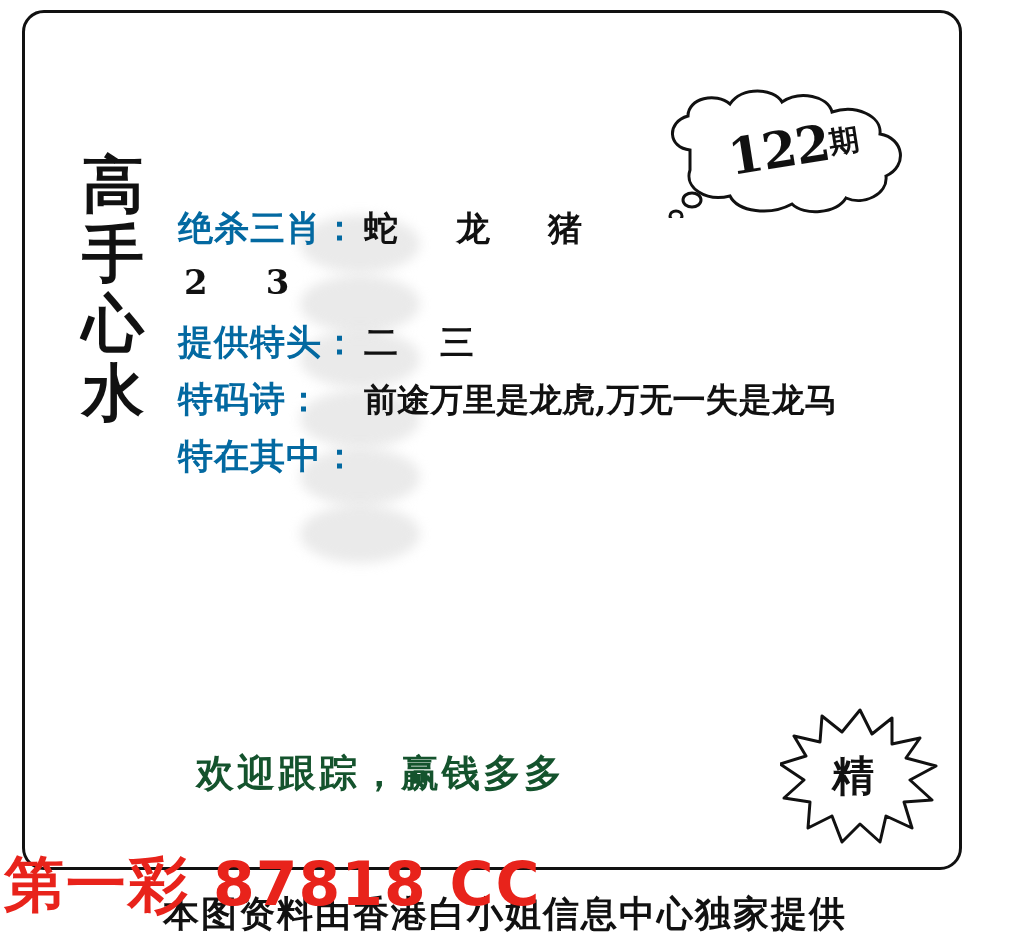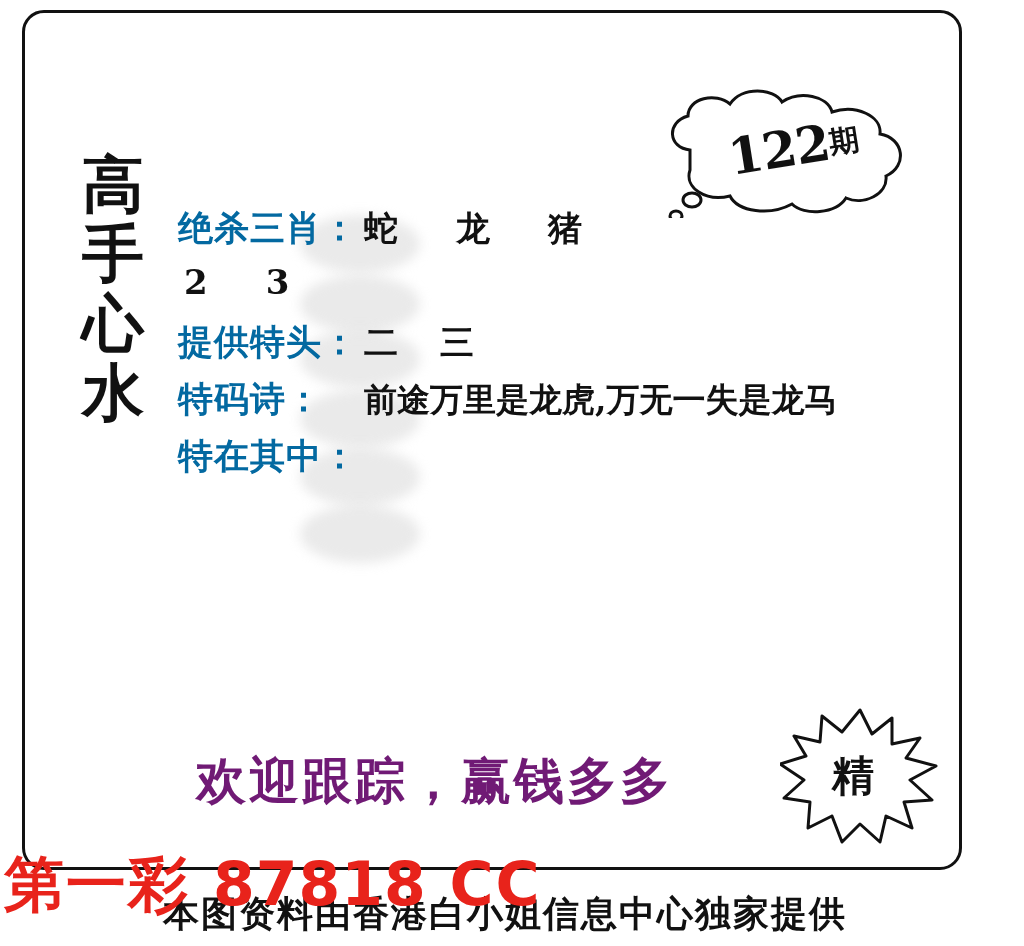--- a/index.html
+++ b/index.html
@@ -111,22 +111,22 @@
     letter-spacing: 0px;
   }
 
   
   #slogan {
     position: absolute;
     left: 196px;
     top: 748px;
     font-family: "DejaVu Serif", serif;
     font-weight: bold;
-    font-size: 50px;
-    color: #701a75;
+    font-size: 38px;
+    color: #14532d;
     letter-spacing: 3px;
   }
 
   
   #stamp {
     position: absolute;
     left: 780px;
     top: 706px;
     width: 160px;
     height: 140px;

